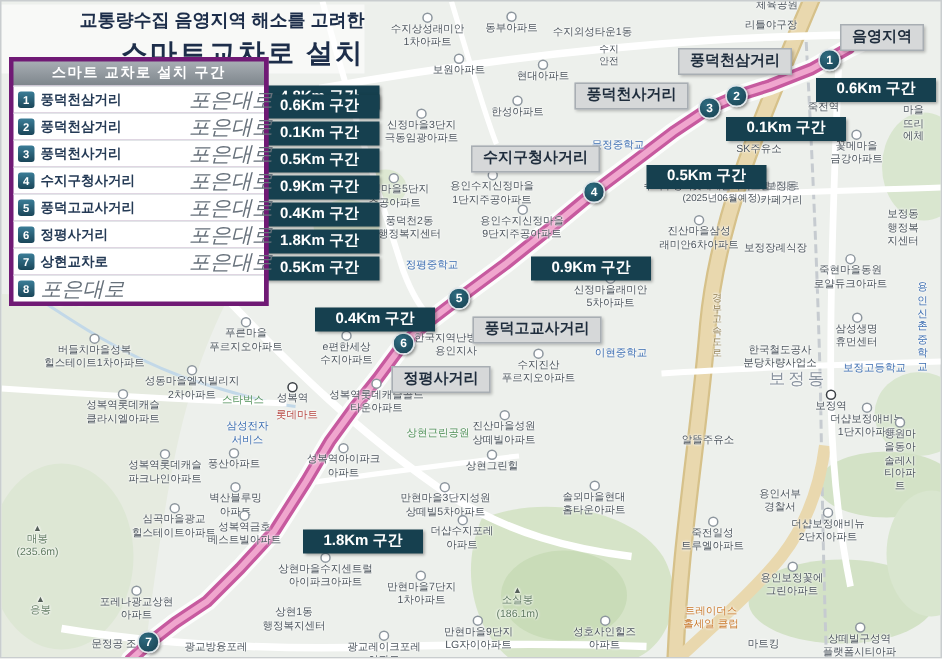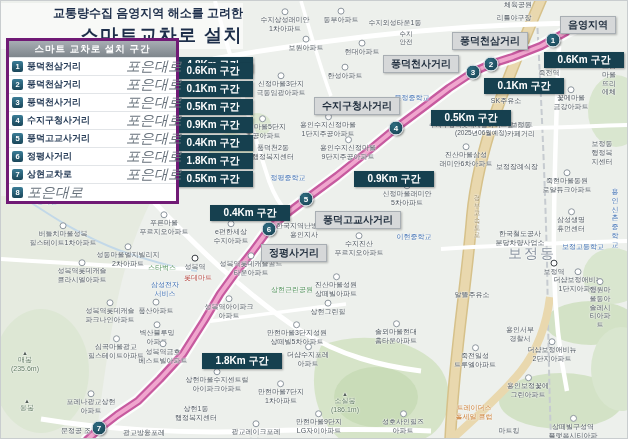--- a/index.html
+++ b/index.html
@@ -12,21 +12,21 @@
           text-shadow:0 0 2px #fff,0 0 2px #fff,0 0 1px #fff;}
   .mlabel.apt::before{content:"";display:block;width:5px;height:5px;border:1px solid #8d969e;
           border-radius:50%;background:#fff;margin:0 auto 1px;}
   .mlabel.station::before{content:"";display:block;width:5px;height:5px;border:1.5px solid #3a3f44;
           border-radius:50%;background:#fff;margin:0 auto 1px;}
   .mlabel.blue{color:#3a6cb0;}
   .mlabel.green{color:#4e8f57;}
   .mlabel.orange{color:#c8772a;}
   .mlabel.red{color:#b4443e;}
   .mlabel.stream{color:#7aa7c7;font-style:italic;}
-  .mlabel.district{color:#88929e;font-size:14px;letter-spacing:2px;}
+  .mlabel.district{color:#88929e;font-size:11px;letter-spacing:2px;}
   .mlabel.peak{color:#5f7a60;}
   .mlabel.peak::before{content:"▲";display:block;font-size:6px;color:#55605a;line-height:1;}
   .mlabel.road-v{writing-mode:vertical-rl;color:#8f7c4e;font-size:6.5px;letter-spacing:1px;}
   .mlabel.tiny{font-size:6.5px;}
   
   .ilabel{position:absolute;transform:translate(-50%,-50%);background:#d6d8d9;border:1px solid #a8aeb3;
           color:#1e2c3c;font-weight:bold;font-size:10px;line-height:1;padding:3px 7px;white-space:nowrap;
           box-shadow:1px 1px 2px rgba(0,0,0,.25);z-index:3;}
   
   .kmbadge{position:absolute;transform:translate(-50%,-50%);background:#16404f;color:#fff;font-weight:bold;

